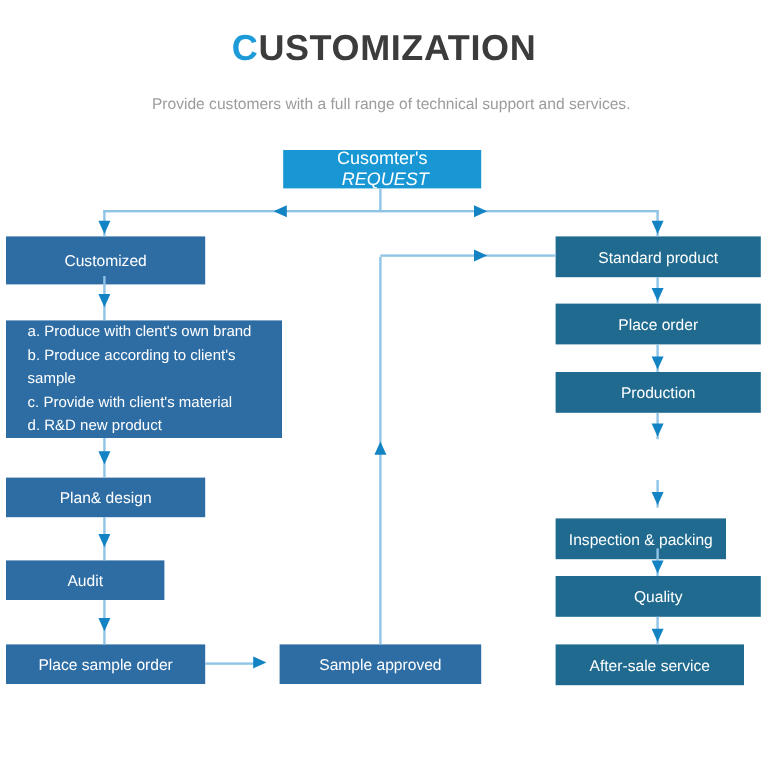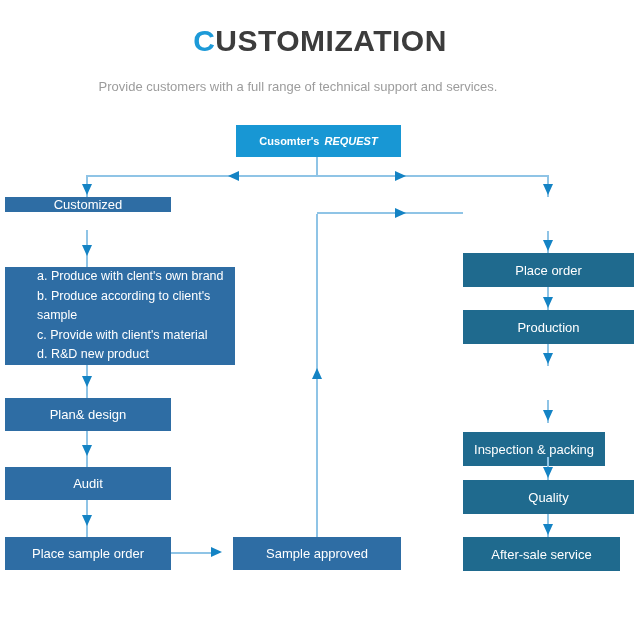--- a/index.html
+++ b/index.html
@@ -12,32 +12,32 @@
     position:relative;width:640px;height:640px;background:#fff;overflow:hidden;
     font-family:"Liberation Sans","DejaVu Sans",sans-serif;
   }
   .title{
     position:absolute;top:24px;left:0;width:640px;text-align:center;
     font-size:30px;font-weight:bold;color:var(--title-text);letter-spacing:.5px;
   }
   .title .accent{color:var(--title-accent);}
   .subtitle{
     position:absolute;top:79px;left:0;width:596px;text-align:center;
-    font-size:13px;color:var(--subtitle-text);
+    font-size:13px;color:var(--subtitle-text);padding-left:28px;
   }
   .node{
     position:absolute;display:flex;align-items:center;justify-content:center;
     color:#fff;font-size:13px;text-align:center;box-sizing:border-box;
   }
-  .node.bright{background:var(--bright);font-weight:bold;font-size:11px;}
+  .node.bright{background:var(--bright);font-weight:normal;font-size:15px;flex-direction:column;}
   .node.steel{background:var(--steel);}
   .node.teal{background:var(--teal);}
   .node.options{
     flex-direction:column;align-items:flex-start;justify-content:center;
-    padding-left:32px;font-size:12.5px;line-height:19.5px;text-align:left;
+    padding-left:18px;font-size:12.5px;line-height:19.5px;text-align:left;
   }
   .node .em{font-style:italic;margin-left:5px;}
   .line{position:absolute;background:var(--line);}
   .arr{position:absolute;width:0;height:0;}
   .arr.down{border-left:5px solid transparent;border-right:5px solid transparent;border-top:11px solid var(--arrow);}
   .arr.up{border-left:5px solid transparent;border-right:5px solid transparent;border-bottom:11px solid var(--arrow);}
   .arr.left{border-top:5px solid transparent;border-bottom:5px solid transparent;border-right:11px solid var(--arrow);}
   .arr.right{border-top:5px solid transparent;border-bottom:5px solid transparent;border-left:11px solid var(--arrow);}
 </style>
 </head>
@@ -46,37 +46,38 @@
 <div class="canvas">
 
   <div class="title"><span class="accent">C</span><span>USTOMIZATION</span></div>
   <div class="subtitle">Provide customers with a full range of technical support and services.</div>
 
   <div class="node bright" style="left:236px;top:125px;width:165px;height:32px">
     <span>Cusomter's</span>
     <span class="em">REQUEST</span>
   </div>
 
-  <div class="node steel" style="left:5px;top:197px;width:166px;height:15px">Customized</div>
+  <div class="node steel" style="left:5px;top:197px;width:166px;height:40px">Customized</div>
 
   <div class="node steel options" style="left:5px;top:267px;width:230px;height:98px">
     <div>a. Produce with clent's own brand</div>
     <div>b. Produce according to client's sample</div>
     <div>c. Provide with client's material</div>
     <div>d. R&amp;D new product</div>
   </div>
 
   <div class="node steel" style="left:5px;top:398px;width:166px;height:33px">Plan&amp; design</div>
 
-  <div class="node steel" style="left:5px;top:467px;width:166px;height:33px">Audit</div>
+  <div class="node steel" style="left:5px;top:467px;width:132px;height:33px">Audit</div>
 
   <div class="node steel" style="left:5px;top:537px;width:166px;height:33px">Place sample order</div>
 
   <div class="node steel" style="left:233px;top:537px;width:168px;height:33px">Sample approved</div>
 
+  <div class="node teal" style="left:463px;top:197px;width:171px;height:34px">Standard product</div>
   <div class="node teal" style="left:463px;top:310px;width:171px;height:34px">Production</div>
   <div class="node teal" style="left:463px;top:253px;width:171px;height:34px">Place order</div>
   <div class="node teal" style="left:463px;top:432px;width:142px;height:34px">Inspection &amp; packing</div>
   <div class="node teal" style="left:463px;top:480px;width:171px;height:34px">Quality</div>
   <div class="node teal" style="left:463px;top:537px;width:157px;height:34px">After-sale service</div>
 
   <div class="line" style="left:316px;top:157px;width:2px;height:19px"></div>
   <div class="line" style="left:86px;top:175px;width:463px;height:2px"></div>
   <div class="line" style="left:86px;top:176px;width:2px;height:21px"></div>
   <div class="line" style="left:547px;top:176px;width:2px;height:21px"></div>

